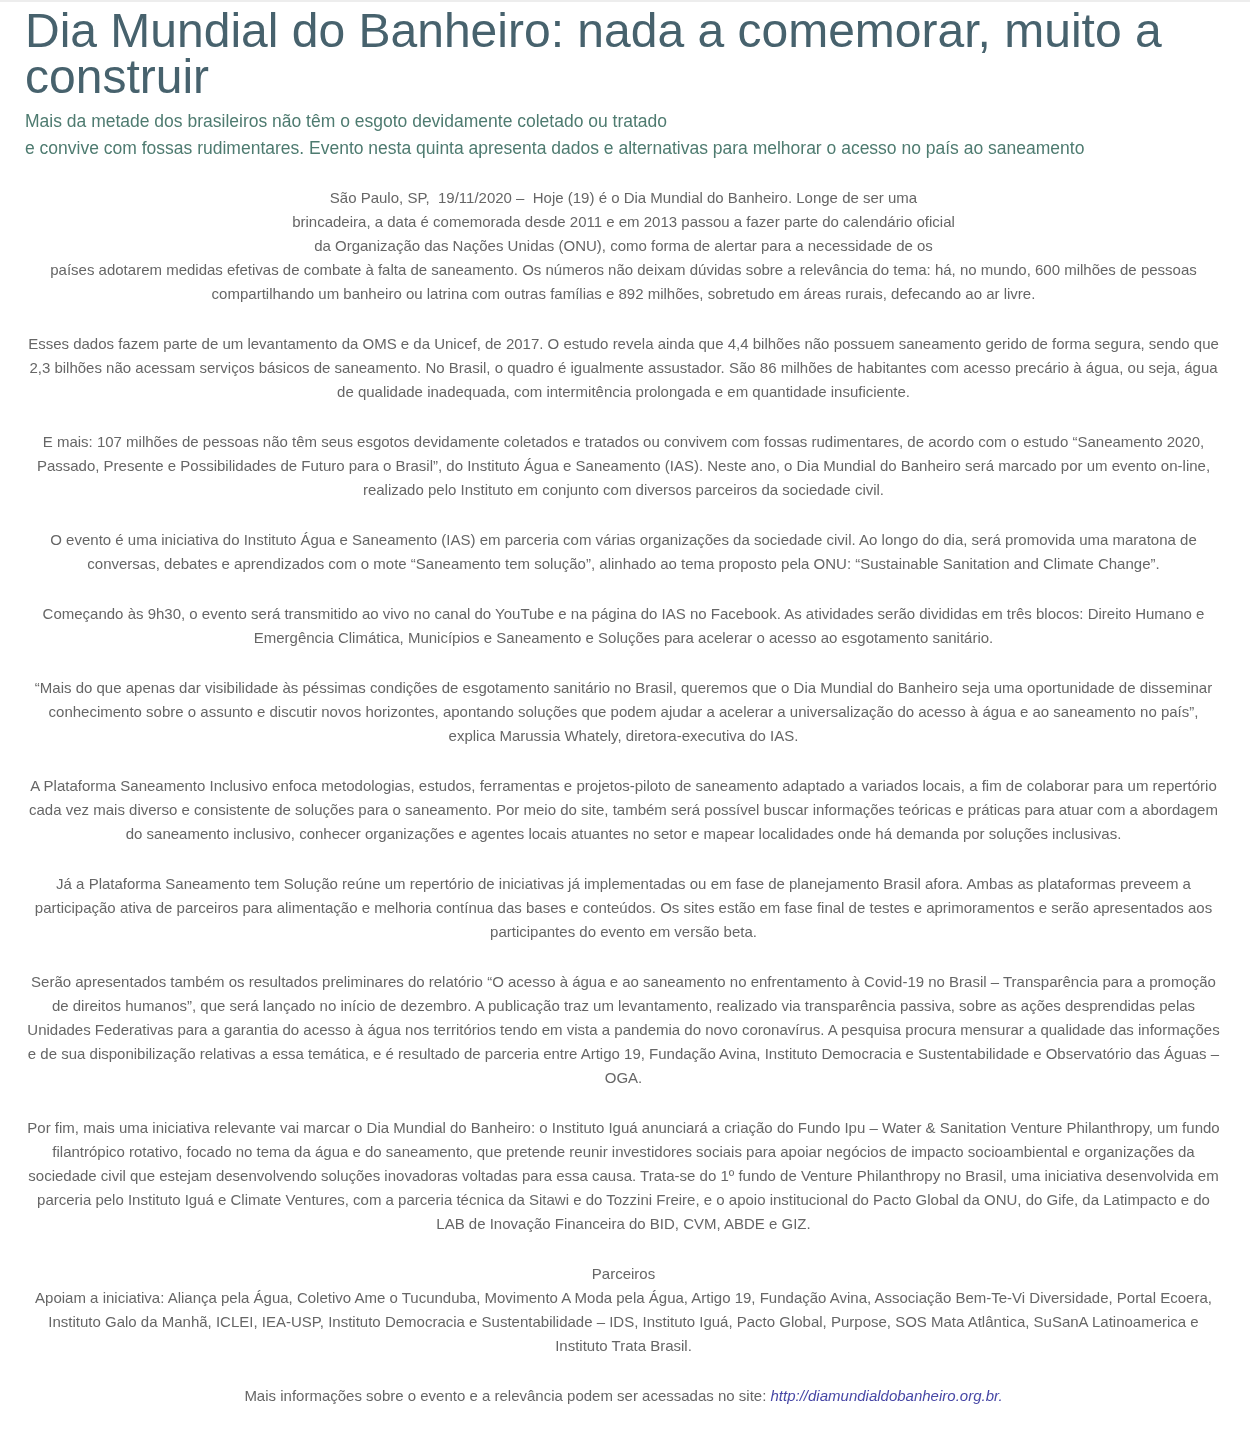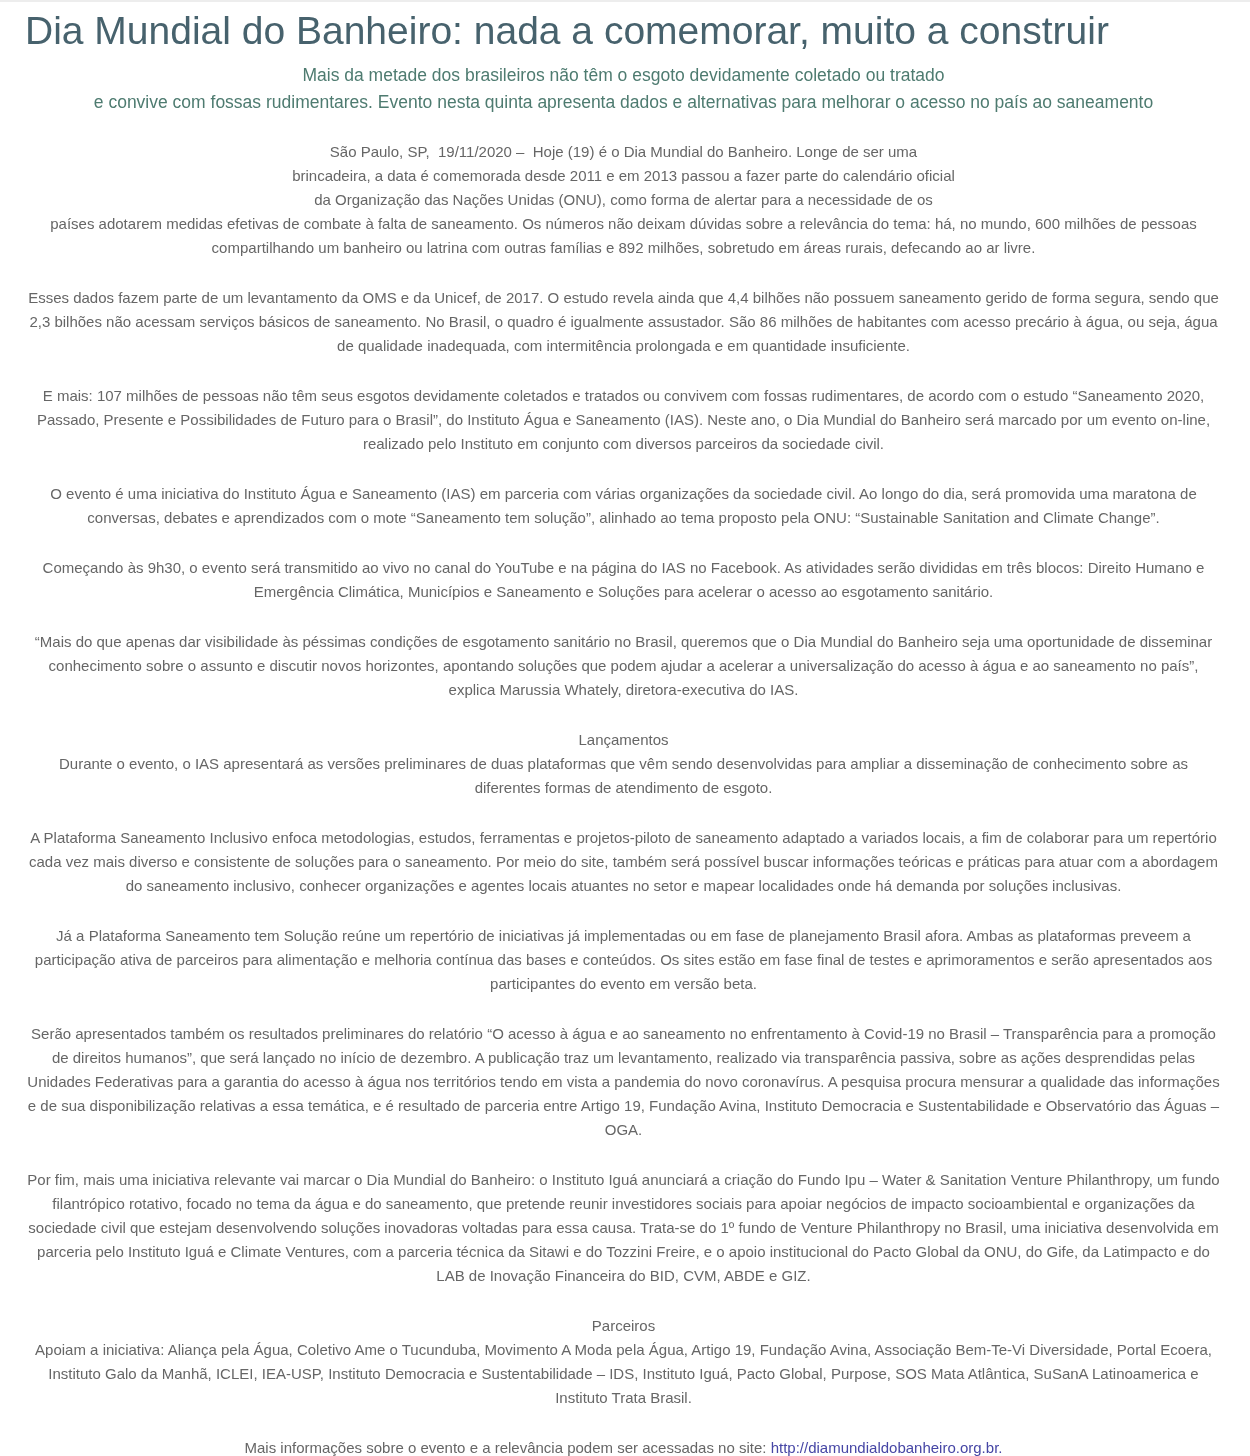--- a/index.html
+++ b/index.html
@@ -16,65 +16,63 @@
     padding: 6px 28px 40px 25px;
     border-top: 2px solid #ededed;
     font-family: "Liberation Sans", "DejaVu Sans", sans-serif;
     font-size: 15px;
     line-height: 24px;
     color: var(--color-body);
     -webkit-font-smoothing: antialiased;
   }
   h1.title {
     margin: 0 0 8px 0;
-    font-size: 39px;
+    font-size: 48px;
     line-height: 46px;
     font-weight: 400;
     color: var(--color-title);
   }
   h2.subtitle {
     margin: 0 0 24px 0;
     font-size: 17.5px;
     line-height: 27px;
     font-weight: 400;
     color: var(--color-subtitle);
     white-space: pre-wrap;
-    text-align: center;
   }
   p.body {
     margin: 0 0 26px 0;
     white-space: pre-wrap;
     text-align: center;
   }
   p.body:last-child { margin-bottom: 0; }
   a.link {
     color: var(--color-link);
     text-decoration: none;
     cursor: pointer;
+    font-style: italic;
   }
 </style>
 </head>
 <body>
 
 <main class="article">
   <h1 class="title">Dia Mundial do Banheiro: nada a comemorar, muito a construir</h1>
   <h2 class="subtitle">Mais da metade dos brasileiros não têm o esgoto devidamente coletado ou tratado
 e convive com fossas rudimentares. Evento nesta quinta apresenta dados e alternativas para melhorar o acesso no país ao saneamento</h2>
 
   <p class="body">São Paulo, SP,  19/11/2020 –  Hoje (19) é o Dia Mundial do Banheiro. Longe de ser uma
 brincadeira, a data é comemorada desde 2011 e em 2013 passou a fazer parte do calendário oficial
 da Organização das Nações Unidas (ONU), como forma de alertar para a necessidade de os
 países adotarem medidas efetivas de combate à falta de saneamento. Os números não deixam dúvidas sobre a relevância do tema: há, no mundo, 600 milhões de pessoas compartilhando um banheiro ou latrina com outras famílias e 892 milhões, sobretudo em áreas rurais, defecando ao ar livre.</p>
   <p class="body">Esses dados fazem parte de um levantamento da OMS e da Unicef, de 2017. O estudo revela ainda que 4,4 bilhões não possuem saneamento gerido de forma segura, sendo que 2,3 bilhões não acessam serviços básicos de saneamento. No Brasil, o quadro é igualmente assustador. São 86 milhões de habitantes com acesso precário à água, ou seja, água de qualidade inadequada, com intermitência prolongada e em quantidade insuficiente.</p>
   <p class="body">E mais: 107 milhões de pessoas não têm seus esgotos devidamente coletados e tratados ou convivem com fossas rudimentares, de acordo com o estudo “Saneamento 2020, Passado, Presente e Possibilidades de Futuro para o Brasil”, do Instituto Água e Saneamento (IAS). Neste ano, o Dia Mundial do Banheiro será marcado por um evento on-line, realizado pelo Instituto em conjunto com diversos parceiros da sociedade civil.</p>
   <p class="body">O evento é uma iniciativa do Instituto Água e Saneamento (IAS) em parceria com várias organizações da sociedade civil. Ao longo do dia, será promovida uma maratona de conversas, debates e aprendizados com o mote “Saneamento tem solução”, alinhado ao tema proposto pela ONU: “Sustainable Sanitation and Climate Change”.</p>
   <p class="body">Começando às 9h30, o evento será transmitido ao vivo no canal do YouTube e na página do IAS no Facebook. As atividades serão divididas em três blocos: Direito Humano e Emergência Climática, Municípios e Saneamento e Soluções para acelerar o acesso ao esgotamento sanitário.</p>
   <p class="body">“Mais do que apenas dar visibilidade às péssimas condições de esgotamento sanitário no Brasil, queremos que o Dia Mundial do Banheiro seja uma oportunidade de disseminar conhecimento sobre o assunto e discutir novos horizontes, apontando soluções que podem ajudar a acelerar a universalização do acesso à água e ao saneamento no país”, explica Marussia Whately, diretora-executiva do IAS.</p>
-  <p class="body">Lançamentos
-Durante o evento, o IAS apresentará as versões preliminares de duas plataformas que vêm sendo desenvolvidas para ampliar a disseminação de conhecimento sobre as diferentes formas de atendimento de esgoto.</p>
   <p class="body">A Plataforma Saneamento Inclusivo enfoca metodologias, estudos, ferramentas e projetos-piloto de saneamento adaptado a variados locais, a fim de colaborar para um repertório cada vez mais diverso e consistente de soluções para o saneamento. Por meio do site, também será possível buscar informações teóricas e práticas para atuar com a abordagem do saneamento inclusivo, conhecer organizações e agentes locais atuantes no setor e mapear localidades onde há demanda por soluções inclusivas.</p>
   <p class="body">Já a Plataforma Saneamento tem Solução reúne um repertório de iniciativas já implementadas ou em fase de planejamento Brasil afora. Ambas as plataformas preveem a participação ativa de parceiros para alimentação e melhoria contínua das bases e conteúdos. Os sites estão em fase final de testes e aprimoramentos e serão apresentados aos participantes do evento em versão beta.</p>
   <p class="body">Serão apresentados também os resultados preliminares do relatório “O acesso à água e ao saneamento no enfrentamento à Covid-19 no Brasil – Transparência para a promoção de direitos humanos”, que será lançado no início de dezembro. A publicação traz um levantamento, realizado via transparência passiva, sobre as ações desprendidas pelas Unidades Federativas para a garantia do acesso à água nos territórios tendo em vista a pandemia do novo coronavírus. A pesquisa procura mensurar a qualidade das informações e de sua disponibilização relativas a essa temática, e é resultado de parceria entre Artigo 19, Fundação Avina, Instituto Democracia e Sustentabilidade e Observatório das Águas – OGA.</p>
   <p class="body">Por fim, mais uma iniciativa relevante vai marcar o Dia Mundial do Banheiro: o Instituto Iguá anunciará a criação do Fundo Ipu – Water &amp; Sanitation Venture Philanthropy, um fundo filantrópico rotativo, focado no tema da água e do saneamento, que pretende reunir investidores sociais para apoiar negócios de impacto socioambiental e organizações da sociedade civil que estejam desenvolvendo soluções inovadoras voltadas para essa causa. Trata-se do 1º fundo de Venture Philanthropy no Brasil, uma iniciativa desenvolvida em parceria pelo Instituto Iguá e Climate Ventures, com a parceria técnica da Sitawi e do Tozzini Freire, e o apoio institucional do Pacto Global da ONU, do Gife, da Latimpacto e do LAB de Inovação Financeira do BID, CVM, ABDE e GIZ.</p>
   <p class="body">Parceiros
 Apoiam a iniciativa: Aliança pela Água, Coletivo Ame o Tucunduba, Movimento A Moda pela Água, Artigo 19, Fundação Avina, Associação Bem-Te-Vi Diversidade, Portal Ecoera, Instituto Galo da Manhã, ICLEI, IEA-USP, Instituto Democracia e Sustentabilidade – IDS, Instituto Iguá, Pacto Global, Purpose, SOS Mata Atlântica, SuSanA Latinoamerica e Instituto Trata Brasil.</p>
 
   <p class="body"><span>Mais informações sobre o evento e a relevância podem ser acessadas no site: </span><a class="link" href="#">http://diamundialdobanheiro.org.br.</a></p>
 </main>
 

